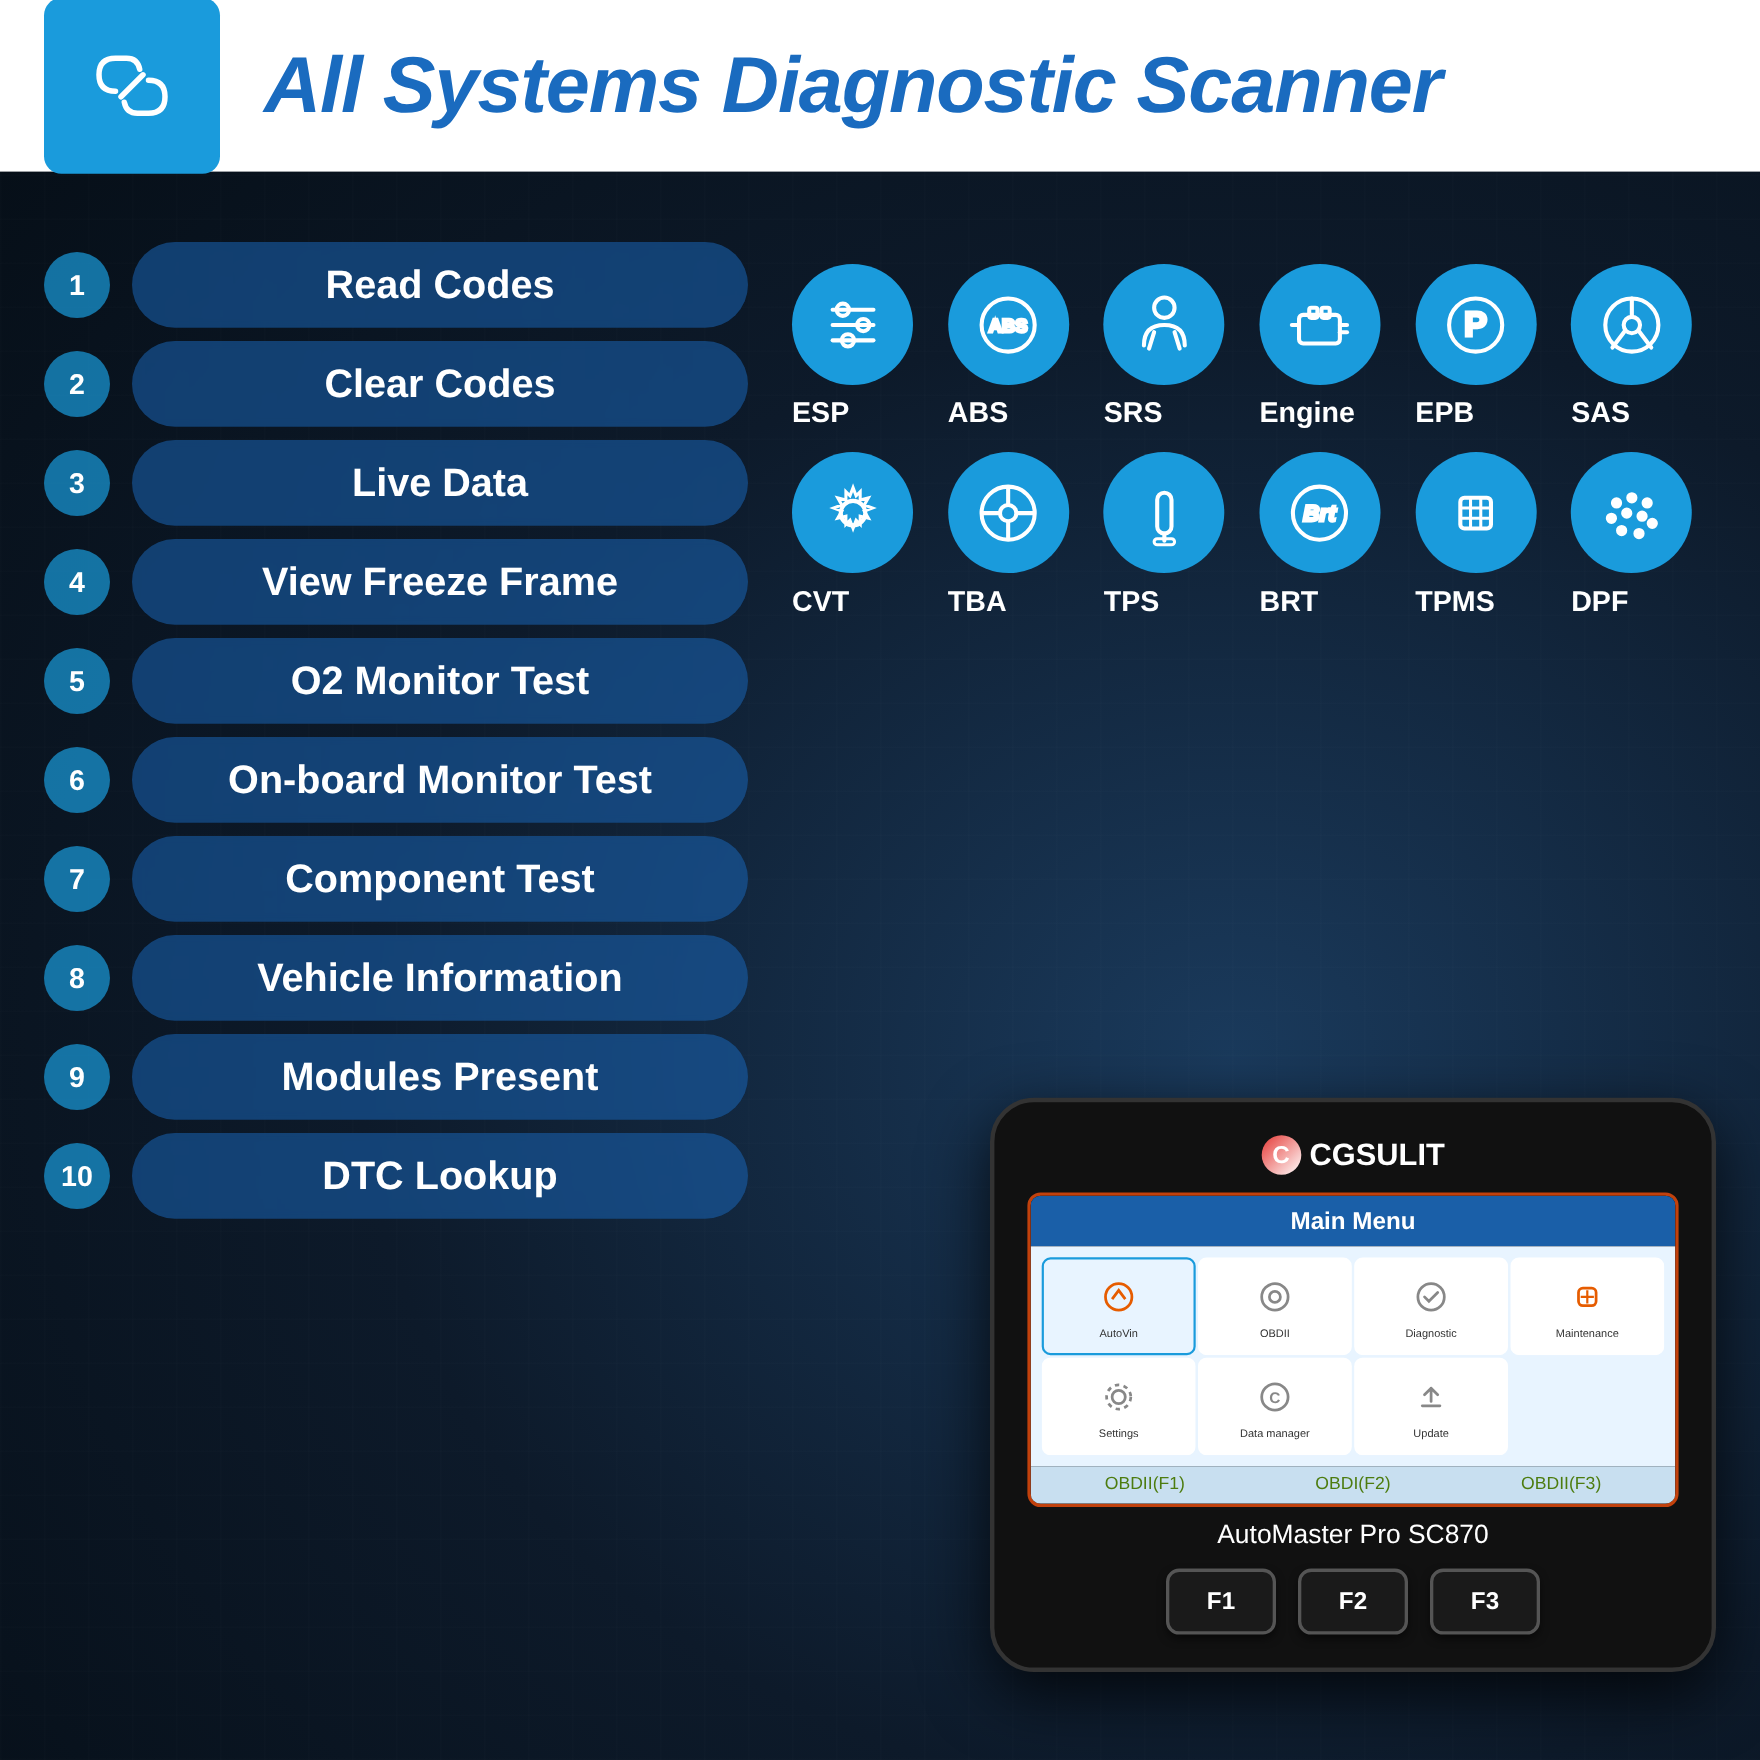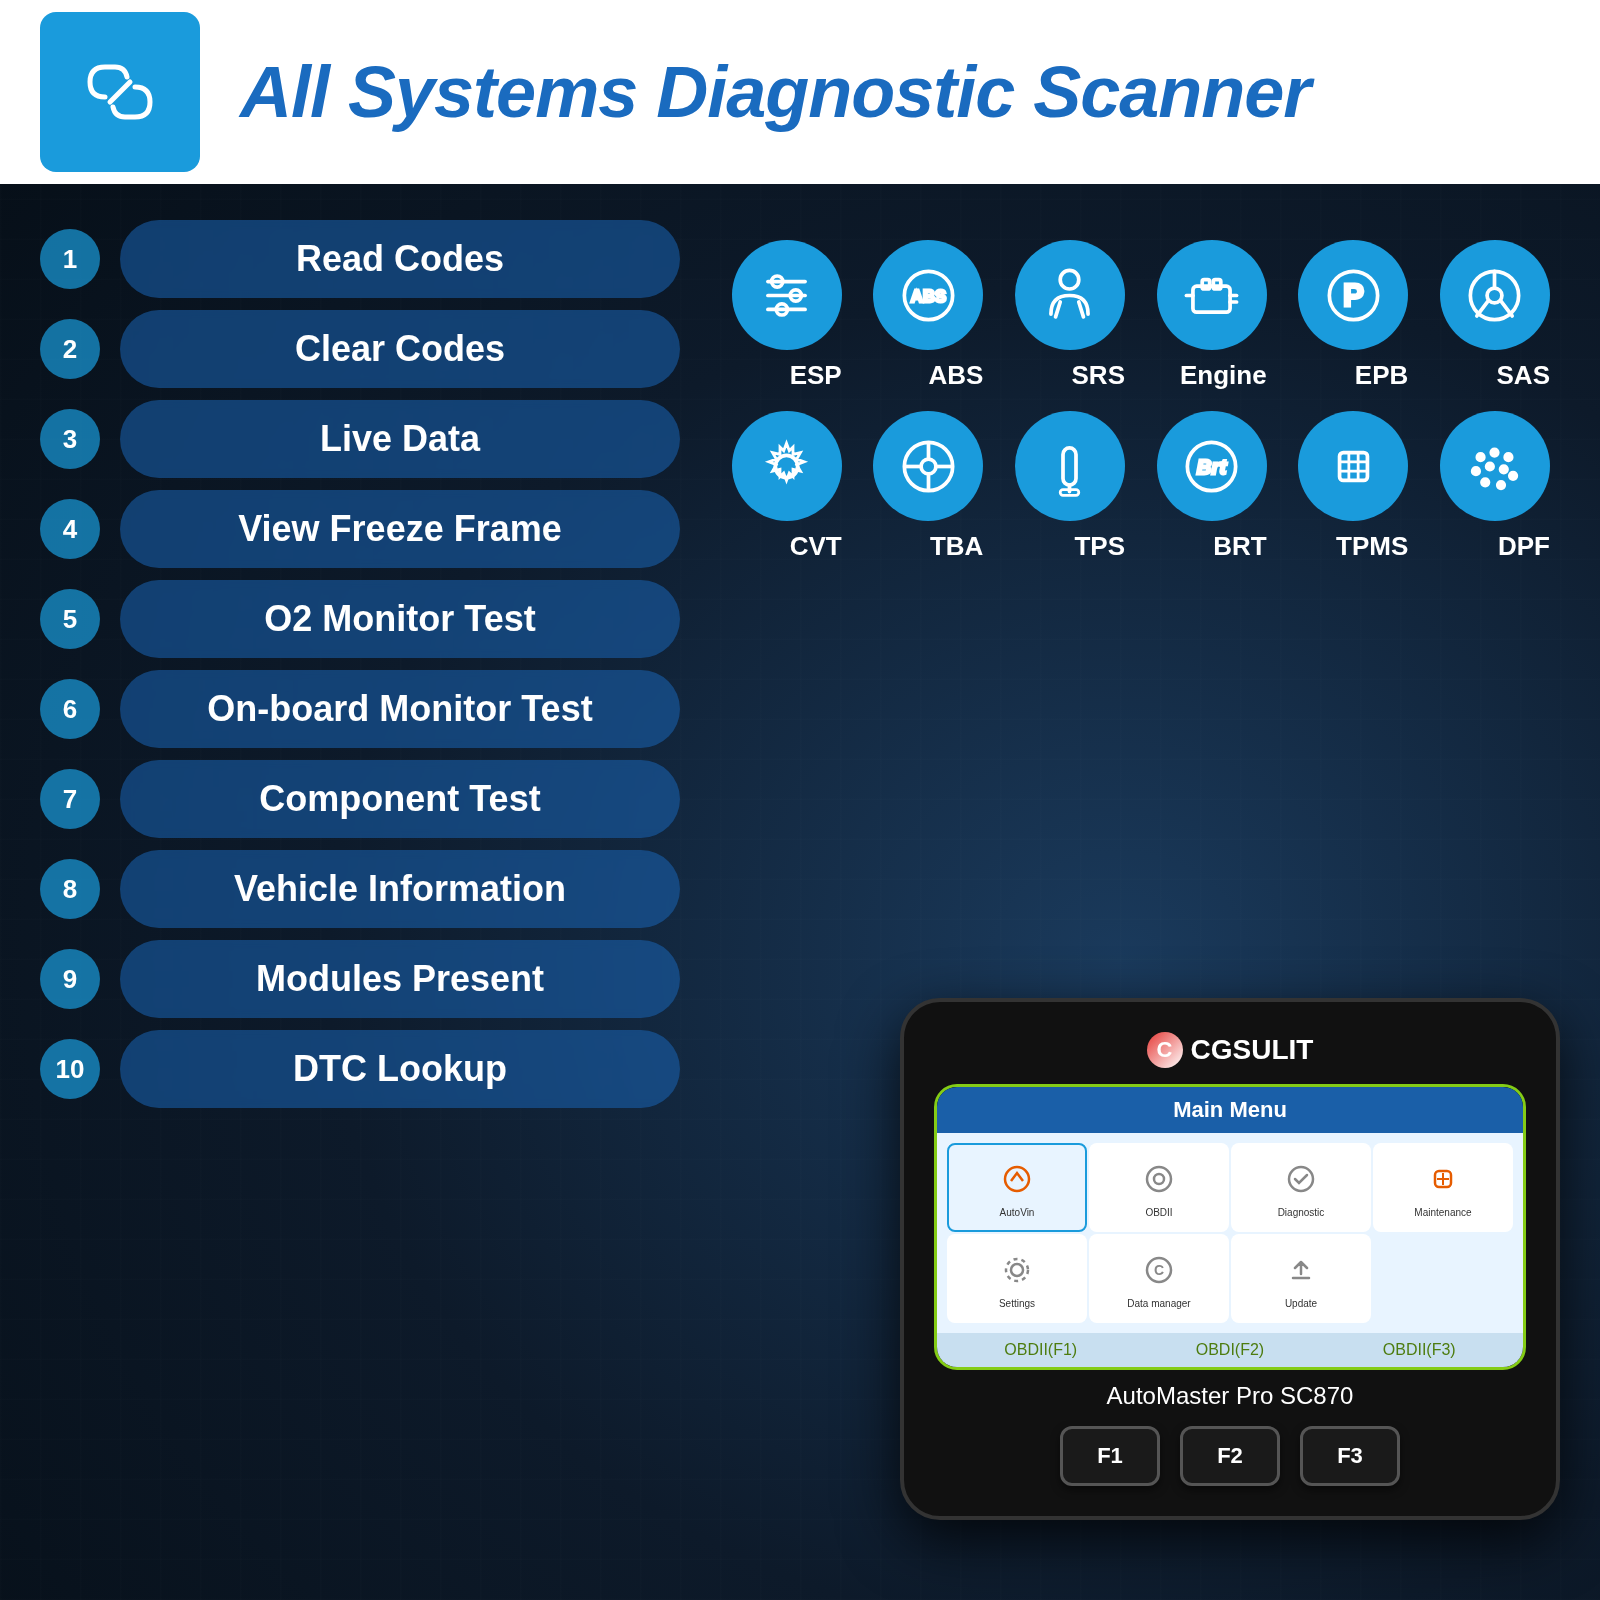--- a/index.html
+++ b/index.html
@@ -27,21 +27,21 @@
       top: 0; left: 0; right: 0; bottom: 0;
       background: 
         repeating-linear-gradient(90deg, rgba(255,255,255,0.01) 0px, transparent 2px, transparent 40px),
         repeating-linear-gradient(0deg, rgba(255,255,255,0.01) 0px, transparent 2px, transparent 40px);
     }
 
     
     .header {
       position: absolute;
       top: 0; left: 0; right: 0;
-      height: 184px;
+      height: 156px;
       background: white;
       display: flex;
       align-items: center;
       z-index: 10;
       padding: 20px 40px;
     }
 
     .logo-box {
       width: 160px;
       height: 160px;
@@ -120,21 +120,21 @@
       z-index: 10;
       display: grid;
       grid-template-columns: repeat(6, 1fr);
       gap: 20px;
       padding: 20px;
     }
 
     .system-icon {
       display: flex;
       flex-direction: column;
-      align-items: flex-end;
+      align-items: flex-start;
       gap: 10px;
     }
 
     .system-circle {
       width: 110px;
       height: 110px;
       border-radius: 50%;
       background: #1a9bdc;
       display: flex;
       align-items: center;
@@ -193,23 +193,23 @@
       display: flex;
       align-items: center;
       justify-content: center;
       color: white;
       font-weight: 900;
       font-size: 22px;
     }
 
     .device-screen {
       background: #000;
-      border-radius: 23px;
+      border-radius: 12px;
       overflow: hidden;
-      border: 3px solid #84cc16;
+      border: 3px solid #c2410c;
     }
 
     .screen-header {
       background: #1a5fa8;
       color: white;
       text-align: center;
       padding: 10px;
       font-size: 22px;
       font-weight: bold;
     }

